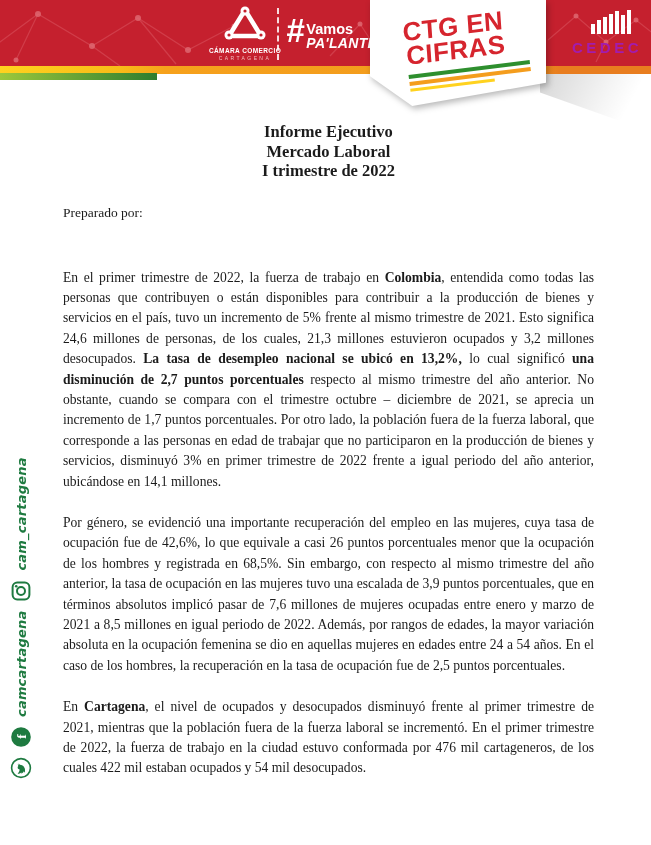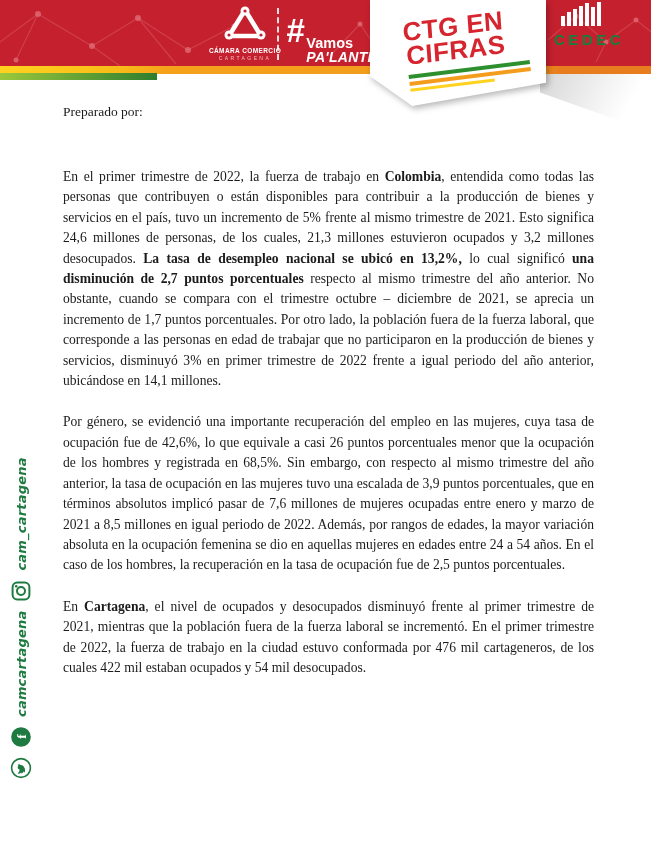--- a/index.html
+++ b/index.html
@@ -31,26 +31,26 @@
     background:linear-gradient(118deg,rgba(0,0,0,.16),rgba(0,0,0,.04) 55%,transparent 75%);
     clip-path:polygon(0 0,100% 0,100% 100%,0 32%)}
 
   
   .camara{position:absolute;left:203px;top:5px;width:84px;text-align:center;color:#fff;z-index:2}
   .camara .name{font-family:"Liberation Sans",sans-serif;font-weight:bold;font-size:6.5px;letter-spacing:.4px;margin-top:2px}
   .camara .sub{font-family:"Liberation Sans",sans-serif;font-size:5px;letter-spacing:2.4px;color:#f3bfc0;margin-top:1px}
   .divider{position:absolute;left:277px;top:8px;height:52px;border-left:2px dashed rgba(255,255,255,.85);z-index:2}
   .vamos{position:absolute;left:286px;top:16px;display:flex;color:#fff;z-index:2;font-family:"Liberation Sans",sans-serif}
   .vamos .hash{font-size:33px;font-weight:bold;font-style:italic;line-height:30px}
-  .vamos .words{margin-left:2px;margin-top:20px}
+  .vamos .words{margin-left:2px;margin-top:6px}
   .vamos .w1{font-size:14.5px;line-height:14px;font-weight:bold}
   .vamos .w2{font-size:14px;line-height:15px;font-weight:bold;font-style:italic;letter-spacing:.3px}
 
   
-  .cedec{position:absolute;left:554px;top:1px;width:88px;text-align:left;color:#15803d;z-index:2}
+  .cedec{position:absolute;left:554px;top:9px;width:88px;text-align:right;color:#a21caf;z-index:2}
   .cedec .name{font-family:"Liberation Sans",sans-serif;font-weight:bold;font-size:15px;letter-spacing:3.5px;margin-top:1px}
 
   
   .badge-wrap{position:absolute;left:370px;top:0;width:176px;height:106px;z-index:3;
     filter:drop-shadow(2px 3px 3px rgba(0,0,0,.28))}
   .badge{width:100%;height:100%;background:#fff;
     clip-path:polygon(0 0,100% 0,100% 78%,24% 100%,0 72%)}
   .badge-inner{position:absolute;left:14px;top:14px;transform:rotate(-7deg);text-align:center}
   .badge-line{font-family:"Liberation Sans",sans-serif;font-weight:bold;font-size:26px;line-height:24px;
     color:var(--badge-red);letter-spacing:.5px;transform:skewX(-3deg);
@@ -178,20 +178,25 @@
     <span class="handle">camcartagena</span>
     <svg width="22" height="22" viewBox="0 0 22 22">
       <rect x="2.6" y="2.6" width="16.8" height="16.8" rx="4.6" fill="none" stroke="#1e7a40" stroke-width="2"></rect>
       <circle cx="11" cy="11" r="4" fill="none" stroke="#1e7a40" stroke-width="2"></circle>
       <circle cx="15.8" cy="6.2" r="1.3" fill="#1e7a40"></circle>
     </svg>
     <span class="handle">cam_cartagena</span>
   </aside>
 
   <main class="doc">
+    <div class="title">
+      <div>Informe Ejecutivo</div>
+      <div>Mercado Laboral</div>
+      <div>I trimestre de 2022</div>
+    </div>
 
     <div class="prepared">
       <div>Preparado por:</div>
     </div>
 
     <div class="body-text">
       <p><span>En el primer trimestre de 2022, la fuerza de trabajo en </span><b>Colombia</b><span>, entendida como todas las personas que contribuyen o están disponibles para contribuir a la producción de bienes y servicios en el país, tuvo un incremento de 5% frente al mismo trimestre de 2021. Esto significa 24,6 millones de personas, de los cuales, 21,3 millones estuvieron ocupados y 3,2 millones desocupados. </span><b>La tasa de desempleo nacional se ubicó en 13,2%,</b><span> lo cual significó </span><b>una disminución de 2,7 puntos porcentuales</b><span> respecto al mismo trimestre del año anterior. No obstante, cuando se compara con el trimestre octubre – diciembre de 2021, se aprecia un incremento de 1,7 puntos porcentuales. Por otro lado, la población fuera de la fuerza laboral, que corresponde a las personas en edad de trabajar que no participaron en la producción de bienes y servicios, disminuyó 3% en primer trimestre de 2022 frente a igual periodo del año anterior, ubicándose en 14,1 millones.</span></p>
       <p><span>Por género, se evidenció una importante recuperación del empleo en las mujeres, cuya tasa de ocupación fue de 42,6%, lo que equivale a casi 26 puntos porcentuales menor que la ocupación de los hombres y registrada en 68,5%. Sin embargo, con respecto al mismo trimestre del año anterior, la tasa de ocupación en las mujeres tuvo una escalada de 3,9 puntos porcentuales, que en términos absolutos implicó pasar de 7,6 millones de mujeres ocupadas entre enero y marzo de 2021 a 8,5 millones en igual periodo de 2022. Además, por rangos de edades, la mayor variación absoluta en la ocupación femenina se dio en aquellas mujeres en edades entre 24 a 54 años. En el caso de los hombres, la recuperación en la tasa de ocupación fue de 2,5 puntos porcentuales.</span></p>
       <p><span>En </span><b>Cartagena</b><span>, el nivel de ocupados y desocupados disminuyó frente al primer trimestre de 2021, mientras que la población fuera de la fuerza laboral se incrementó. En el primer trimestre de 2022, la fuerza de trabajo en la ciudad estuvo conformada por 476 mil cartageneros, de los cuales 422 mil estaban ocupados y 54 mil desocupados.</span></p>
     </div>

